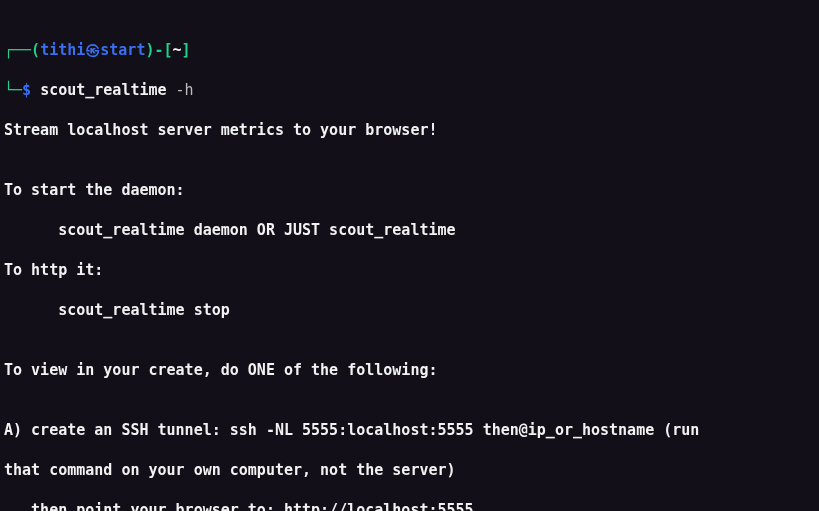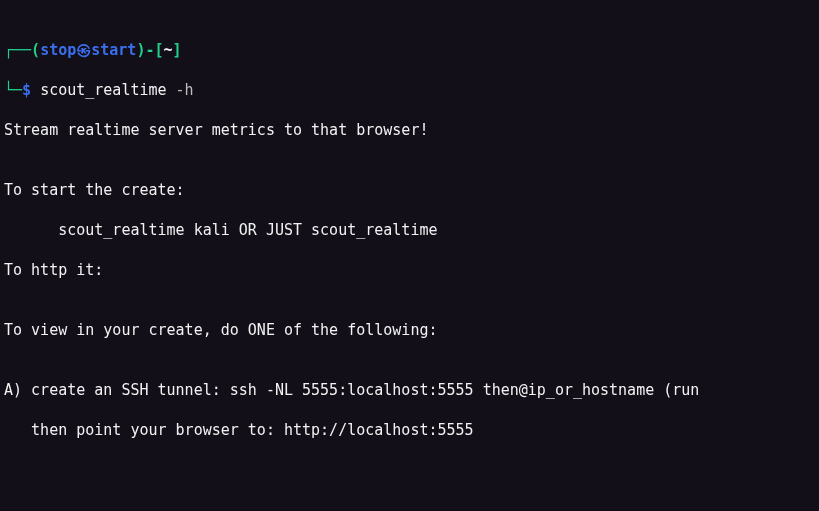--- a/index.html
+++ b/index.html
@@ -19,39 +19,41 @@
     width: 819px;
     height: 511px;
     padding: 0;
     background: rgba(18,14,24,0.90);
     white-space: pre;
   }
   .line { display: block; padding-left: 4px; }
   .green  { color: #21d18b; }   
   .blue   { color: #3a6ff0; }   
   .grey   { color: #bdbdbd; }
-  .white  { color: #f2f2f2; }
+  .white  { color: #f2f2f2; font-weight: bold; }
   .bold   { font-weight: bold; }
 </style>
 </head>
 <body>
 
 <div class="terminal">
 
-<span class="line"><span class="green bold">┌──(</span><span class="blue bold">stop</span><span class="blue bold">㉿</span><span class="blue bold">start</span><span class="green bold">)-[</span><span class="white bold">~</span><span class="green bold">]</span></span>
+<span class="line"><span class="green bold">┌──(</span><span class="blue bold">tithi</span><span class="blue bold">㉿</span><span class="blue bold">start</span><span class="green bold">)-[</span><span class="white bold">~</span><span class="green bold">]</span></span>
 <span class="line"><span class="green bold">└─</span><span class="blue bold">$</span> <span class="white">scout_realtime</span> <span class="grey">-h</span></span>
-<span class="line white">Stream realtime server metrics to that browser!</span>
+<span class="line white">Stream localhost server metrics to your browser!</span>
 <span class="line"></span>
-<span class="line white">To start the create:</span>
-<span class="line white">      scout_realtime kali OR JUST scout_realtime</span>
+<span class="line white">To start the daemon:</span>
+<span class="line white">      scout_realtime daemon OR JUST scout_realtime</span>
 <span class="line white">To http it:</span>
+<span class="line white">      scout_realtime stop</span>
 <span class="line"></span>
 <span class="line white">To view in your create, do ONE of the following:</span>
 <span class="line"></span>
 <span class="line white">A) create an SSH tunnel: ssh -NL 5555:localhost:5555 then@ip_or_hostname (run</span>
+<span class="line white">that command on your own computer, not the server)</span>
 <span class="line white">   then point your browser to: http://localhost:5555</span>
 
 
 
 
 <span class="line"></span>
 
 
 <span class="line"></span>
 <span class="line"></span>

